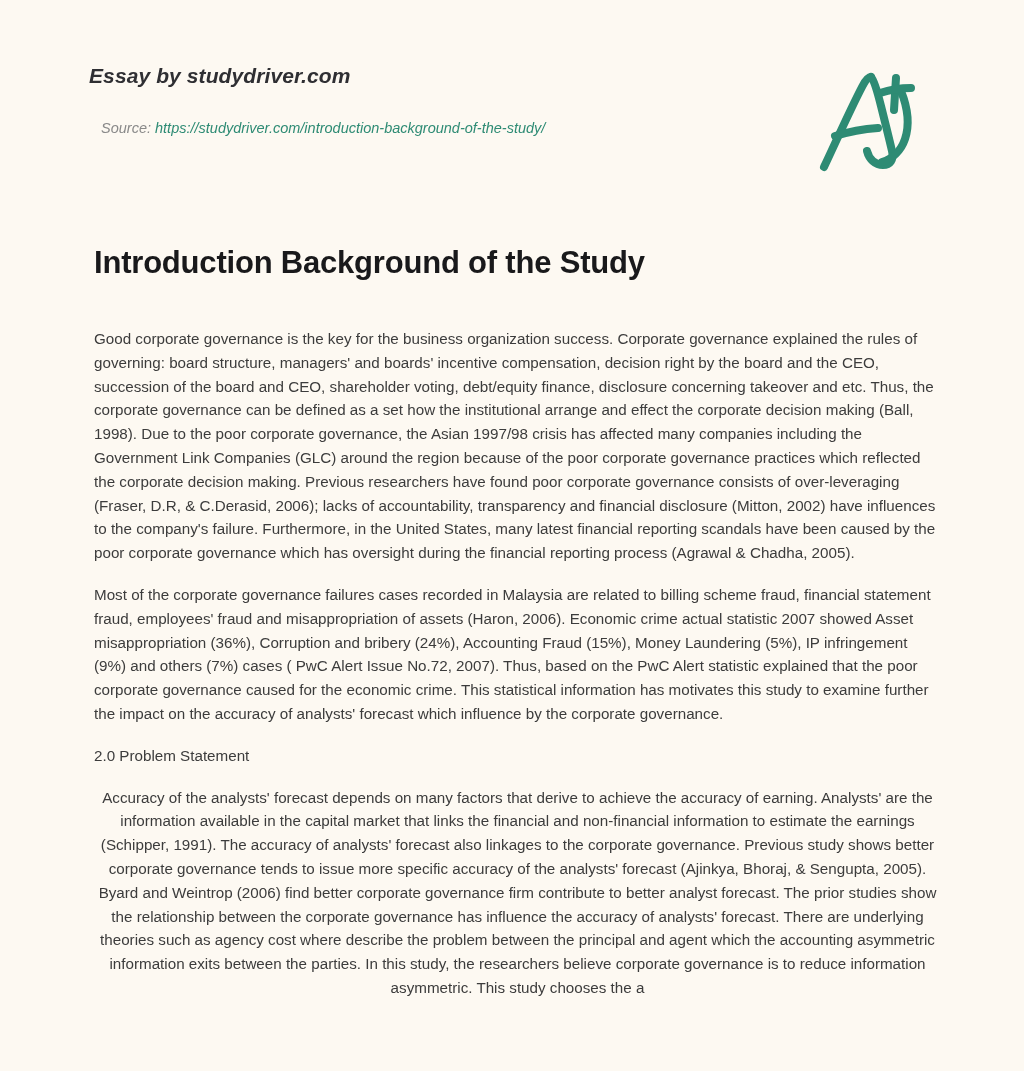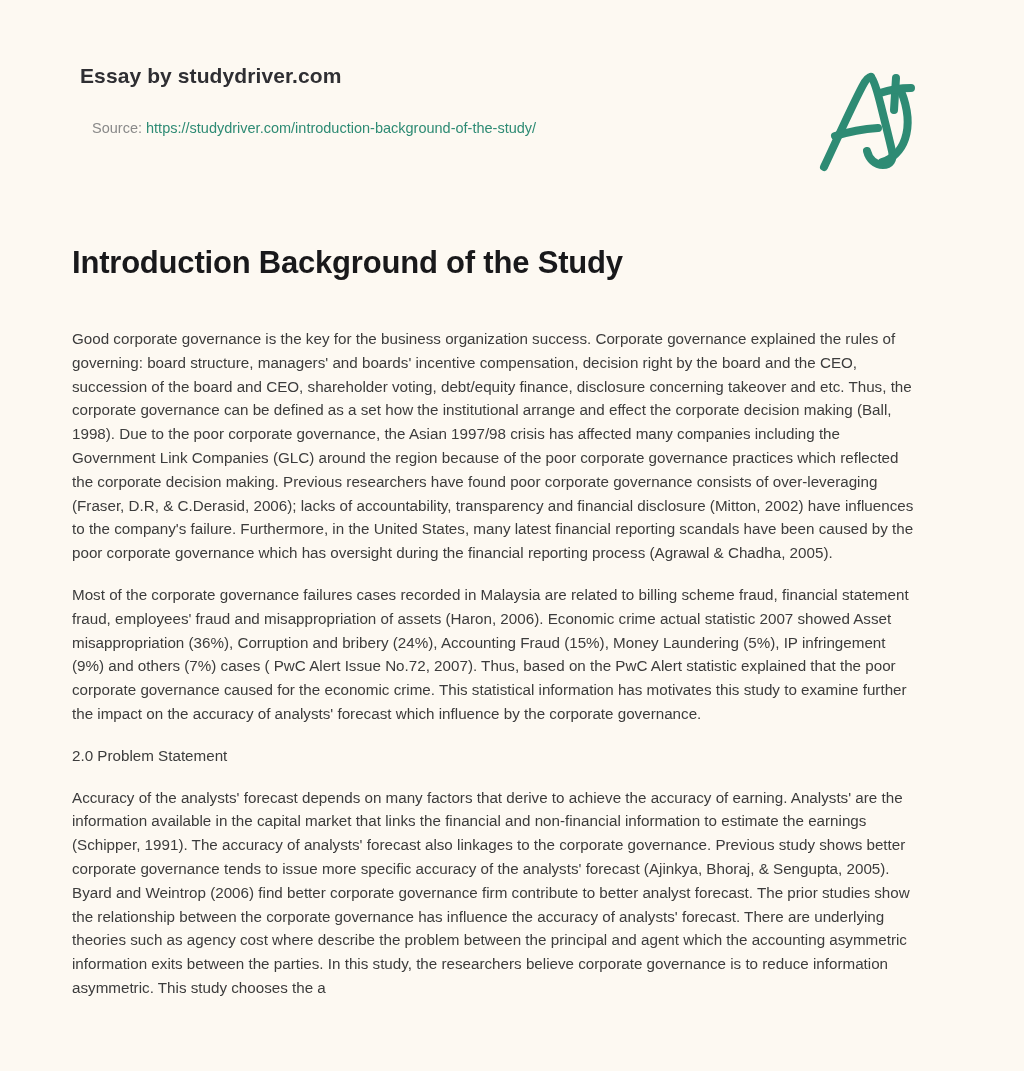--- a/index.html
+++ b/index.html
@@ -19,23 +19,24 @@
   .page {
     position: relative;
     width: 1024px;
     height: 1071px;
     box-sizing: border-box;
   }
 
   
   .masthead {
     position: absolute;
-    left: 80px;
+    left: 89px;
     top: 62px;
     width: 846px;
+    font-style: italic;
   }
 
   .brand-line {
     font-size: 21px;
     font-weight: bold;
     color: #2f2f33;
     letter-spacing: 0.1px;
     line-height: 28px;
     margin: 0;
     white-space: nowrap;
@@ -65,21 +66,21 @@
     width: 120px;
     height: 110px;
   }
   .logo-wrap svg {
     display: block;
   }
 
   
   .article {
     position: absolute;
-    left: 72px;
+    left: 94px;
     top: 243px;
     width: 847px;
   }
 
   .article-title {
     margin: 0;
     font-size: 31px;
     line-height: 40px;
     font-weight: bold;
     color: #19191b;
@@ -97,20 +98,21 @@
     color: #3c3c3c;
     text-align: left;
   }
 
   .body-copy p.section-heading {
     margin-bottom: 18px;
   }
 
   .body-copy p:last-child {
     margin-bottom: 0;
+    text-align: center;
   }
 </style>
 </head>
 <body>
 
 <div class="page">
 
   <div class="masthead">
     <p class="brand-line">Essay by studydriver.com</p>
 

